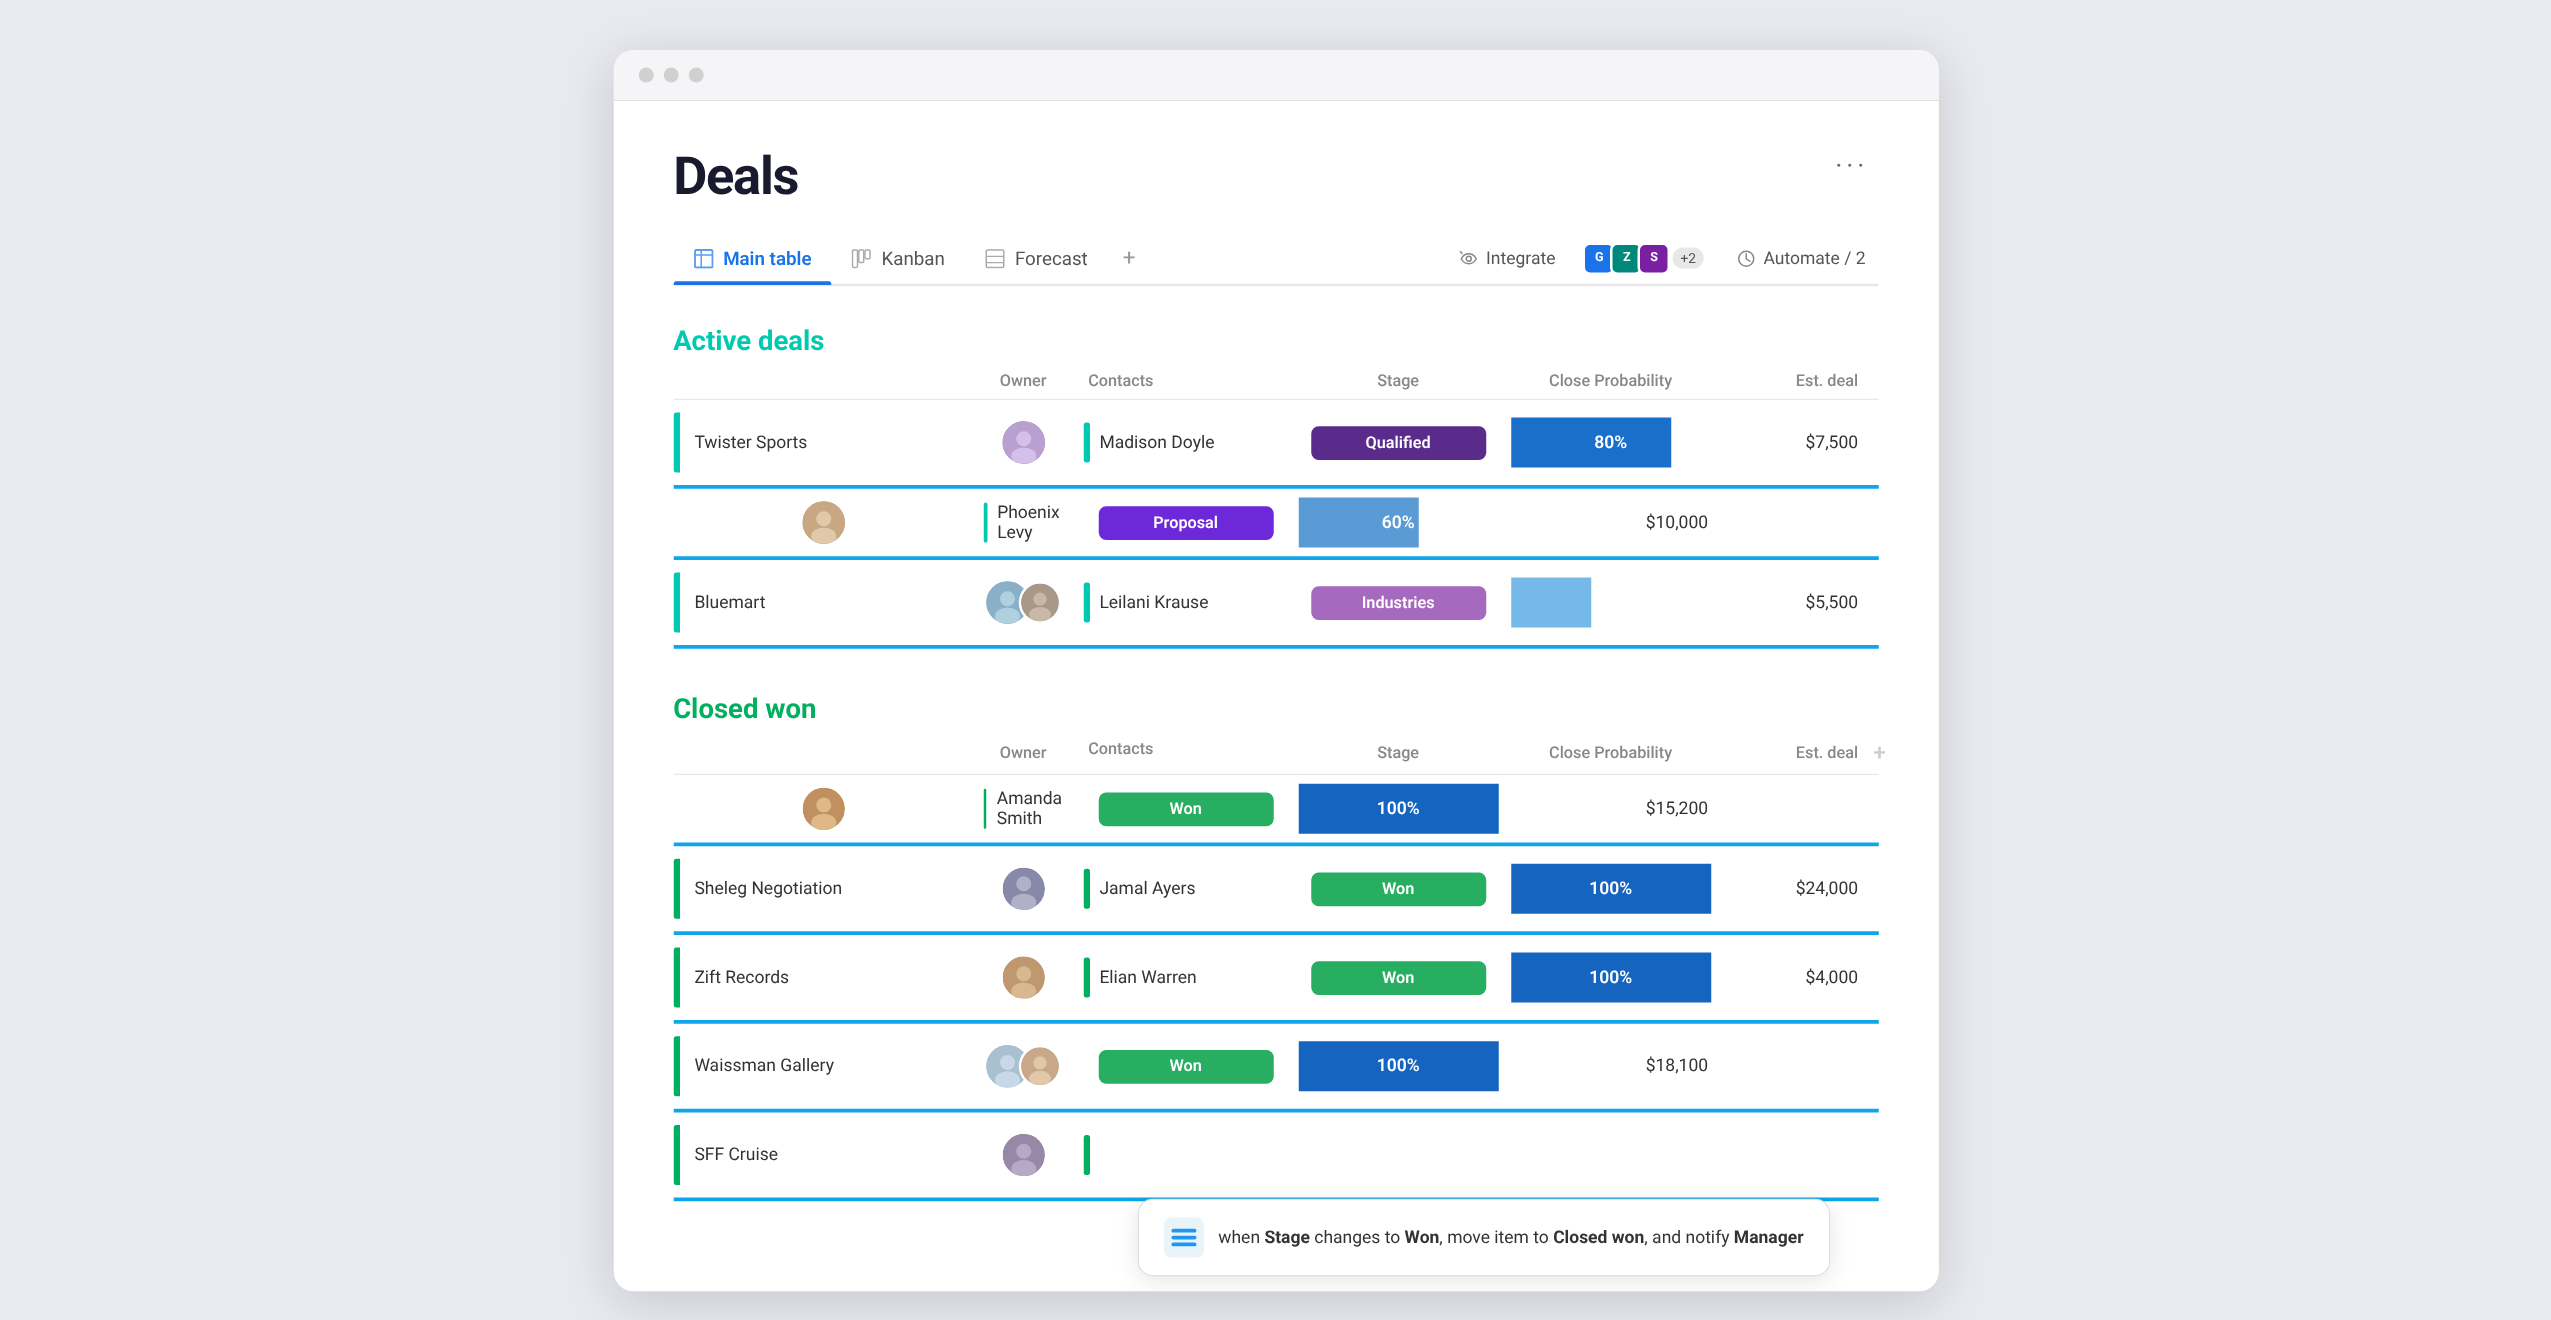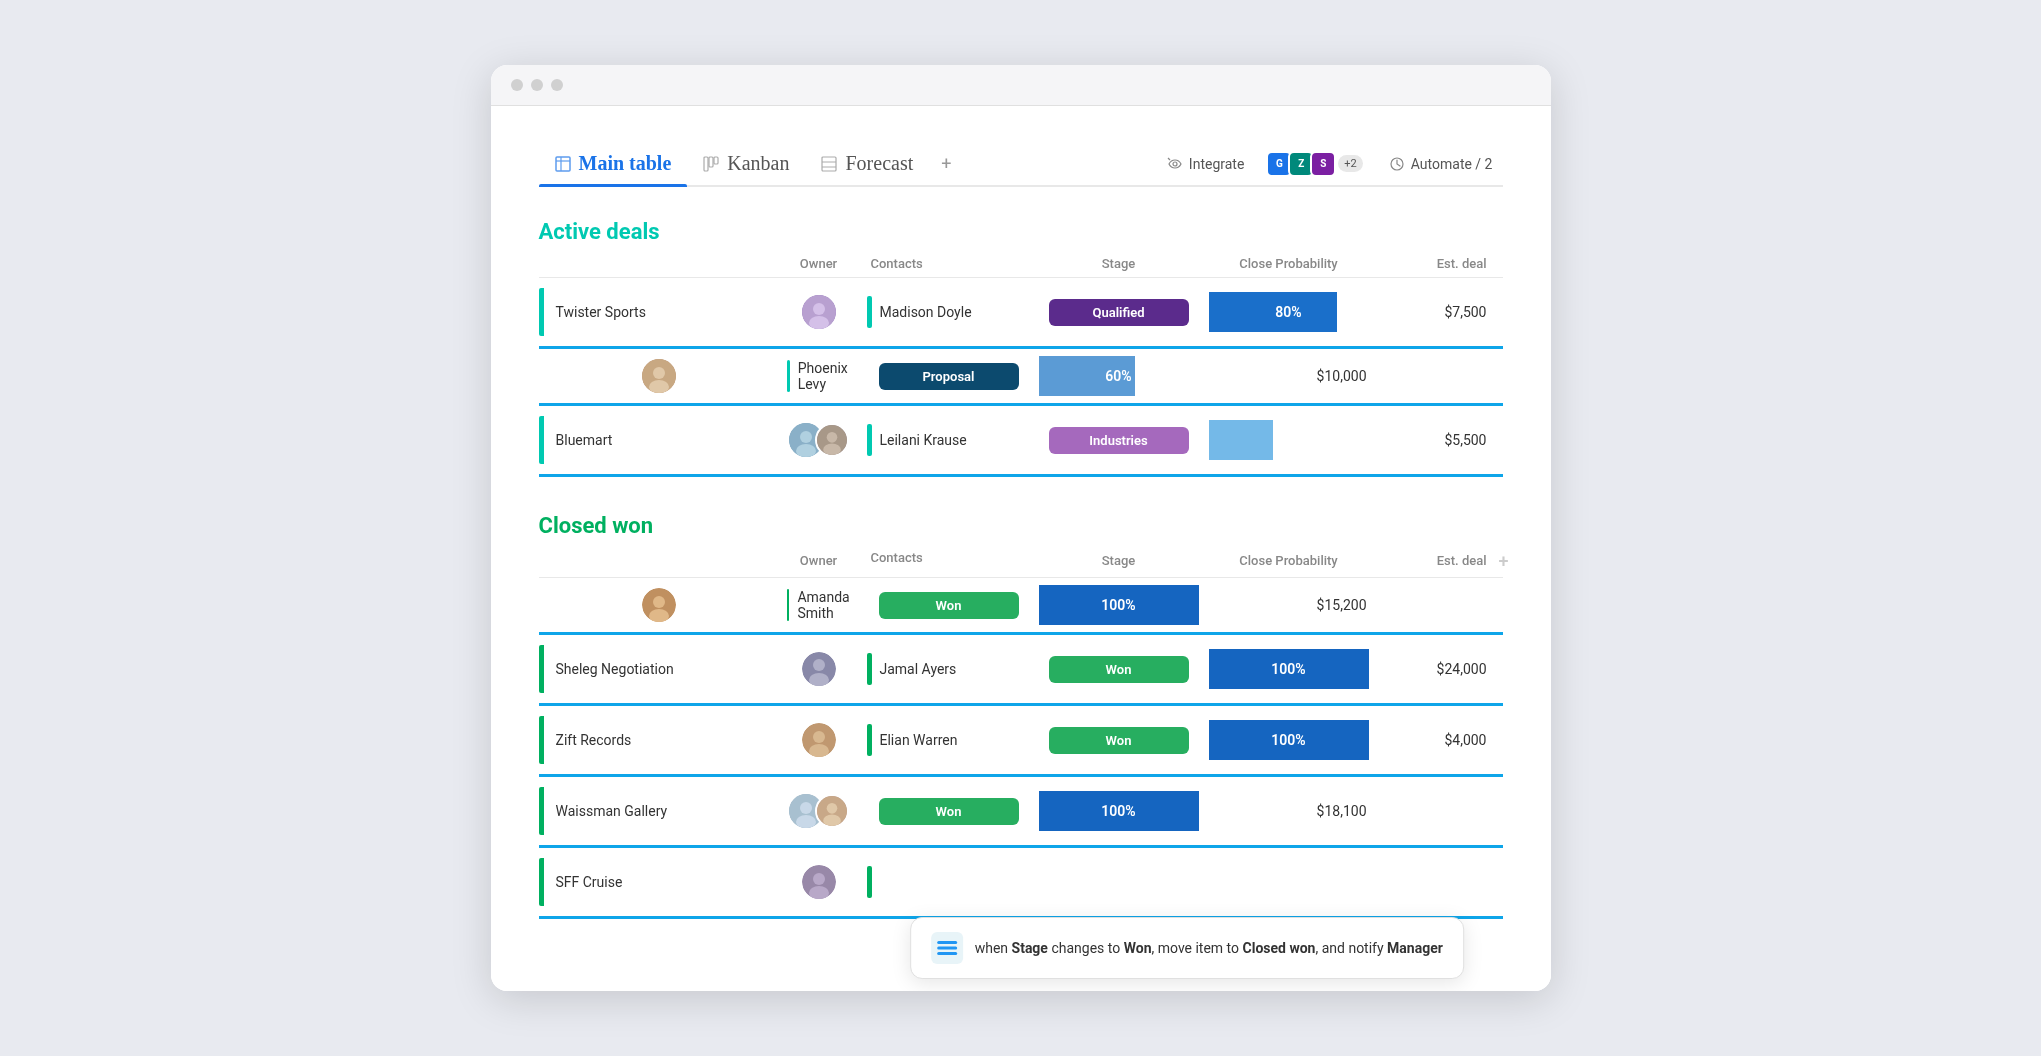--- a/index.html
+++ b/index.html
@@ -73,25 +73,24 @@
       margin-bottom: 32px;
       position: relative;
     }
 
     .tab {
       display: flex;
       align-items: center;
       gap: 8px;
       padding: 10px 16px;
       cursor: pointer;
-      font-size: 20px;
+      font-size: 15px;
       color: #555;
       position: relative;
       white-space: nowrap;
-      font-family: Liberation Serif, serif;
     }
 
     .tab.active {
       color: #1a73e8;
       font-weight: 600;
     }
 
     .tab.active::after {
       content: '';
       position: absolute;
@@ -277,21 +276,21 @@
       font-weight: 600;
       color: white;
       text-align: center;
       width: 140px;
       display: flex;
       align-items: center;
       justify-content: center;
     }
 
     .stage-qualified { background: #5b2b8c; }
-    .stage-proposal { background: #0c4a6e; }
+    .stage-proposal { background: #6d28d9; }
     .stage-negotiation { background: #a569bd; }
     .stage-won { background: #27ae60; }
 
     .prob-bar-container {
       width: 160px;
       height: 40px;
       position: relative;
       display: flex;
       align-items: center;
       justify-content: center;
@@ -371,20 +370,24 @@
 
 <div class="browser-window">
   <div class="browser-titlebar">
     <div class="browser-dot"></div>
     <div class="browser-dot"></div>
     <div class="browser-dot"></div>
   </div>
 
   <div class="browser-content">
 
+    <div class="page-header">
+      <h1 class="page-title">Deals</h1>
+      <div class="more-menu">···</div>
+    </div>
 
     <div class="tabs">
       <div class="tab active">
         <svg class="tab-icon" viewBox="0 0 16 16" fill="none">
           <rect x="1" y="1" width="14" height="14" rx="1" stroke="#1a73e8" stroke-width="1.5" fill="none"></rect>
           <line x1="1" y1="5" x2="15" y2="5" stroke="#1a73e8" stroke-width="1.2"></line>
           <line x1="6" y1="1" x2="6" y2="15" stroke="#1a73e8" stroke-width="1.2"></line>
         </svg>
         <span>Main table</span>
       </div>

